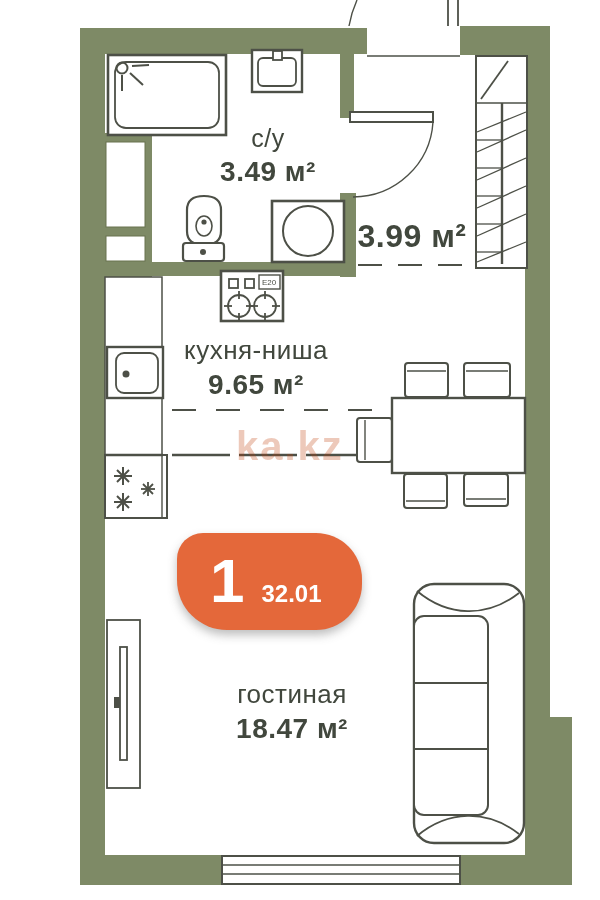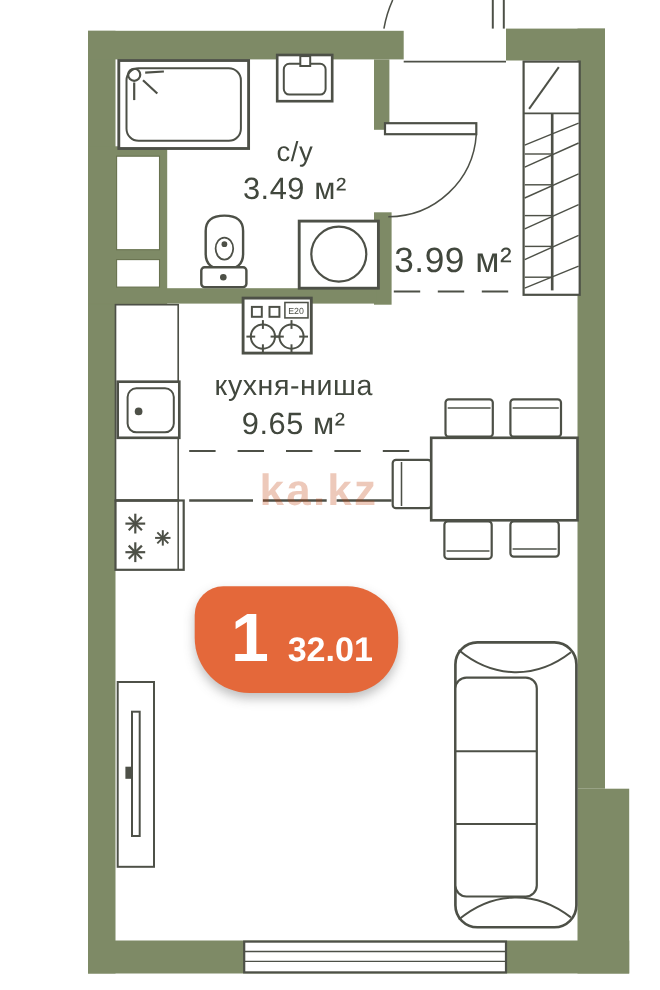--- a/index.html
+++ b/index.html
@@ -5,30 +5,30 @@
   :root{
     --wall:#7e8a66; --line:#4d5047; --text:#41473d; --accent:#e4683a; --bg:#ffffff;
   }
   html,body{margin:0;padding:0;background:var(--bg);}
   .plan{position:relative;width:600px;height:900px;background:var(--bg);
         font-family:"Liberation Sans", sans-serif;overflow:hidden;}
   .plan svg{position:absolute;left:0;top:0;}
   .room-label{position:absolute;transform:translate(-50%,-50%);text-align:center;
         color:var(--text);line-height:1.15;white-space:nowrap;}
   .room-name{font-size:26px;font-weight:400;letter-spacing:.5px;display:block;}
-  .room-area{font-size:28px;font-weight:400;letter-spacing:.5px;display:block;margin-top:3px;}
+  .room-area{font-size:28px;font-weight:700;letter-spacing:.5px;display:block;margin-top:3px;}
   .label-bath .room-name{font-size:25px;}
   .label-hall .room-name{font-size:24px;}
   .label-hall .room-area{font-size:32px;}
   .badge{position:absolute;left:177px;top:533px;width:185px;height:97px;
         background:var(--accent);border-radius:26px 46px 46px 50px;
         display:flex;align-items:baseline;padding:17px 0 0 33px;box-sizing:border-box;gap:17px;
         box-shadow:0 5px 10px rgba(70,70,70,.35);color:#ffffff;}
   .badge-rooms{font-size:62px;font-weight:700;line-height:1;}
-  .badge-area{font-size:31px;font-weight:700;line-height:1;}
+  .badge-area{font-size:24px;font-weight:700;line-height:1;}
   .watermark{position:absolute;left:236px;top:424px;font-size:40px;font-weight:700;
         color:#c2410c;opacity:.28;letter-spacing:2px;}
 </style>
 </head>
 <body>
 
 <div class="plan">
 
   <svg width="600" height="900" viewBox="0 0 600 900">
 
@@ -224,24 +224,28 @@
 
   <div class="room-label label-bath" style="left:268px;top:156px;">
     <span class="room-name">с/у</span>
     <span class="room-area">3.49 м²</span>
   </div>
 
   <div class="room-label label-hall" style="left:412px;top:235px;">
     <span class="room-area">3.99 м²</span>
   </div>
 
-  <div class="room-label" style="left:267px;top:369px;">
+  <div class="room-label" style="left:256px;top:369px;">
     <span class="room-name">кухня-ниша</span>
     <span class="room-area">9.65 м²</span>
   </div>
 
+  <div class="room-label" style="left:292px;top:713px;">
+    <span class="room-name">гостиная</span>
+    <span class="room-area">18.47 м²</span>
+  </div>
 
   <div class="badge">
     <span class="badge-rooms">1</span>
     <span class="badge-area">32.01</span>
   </div>
 
 </div>
 
 </body></html>

